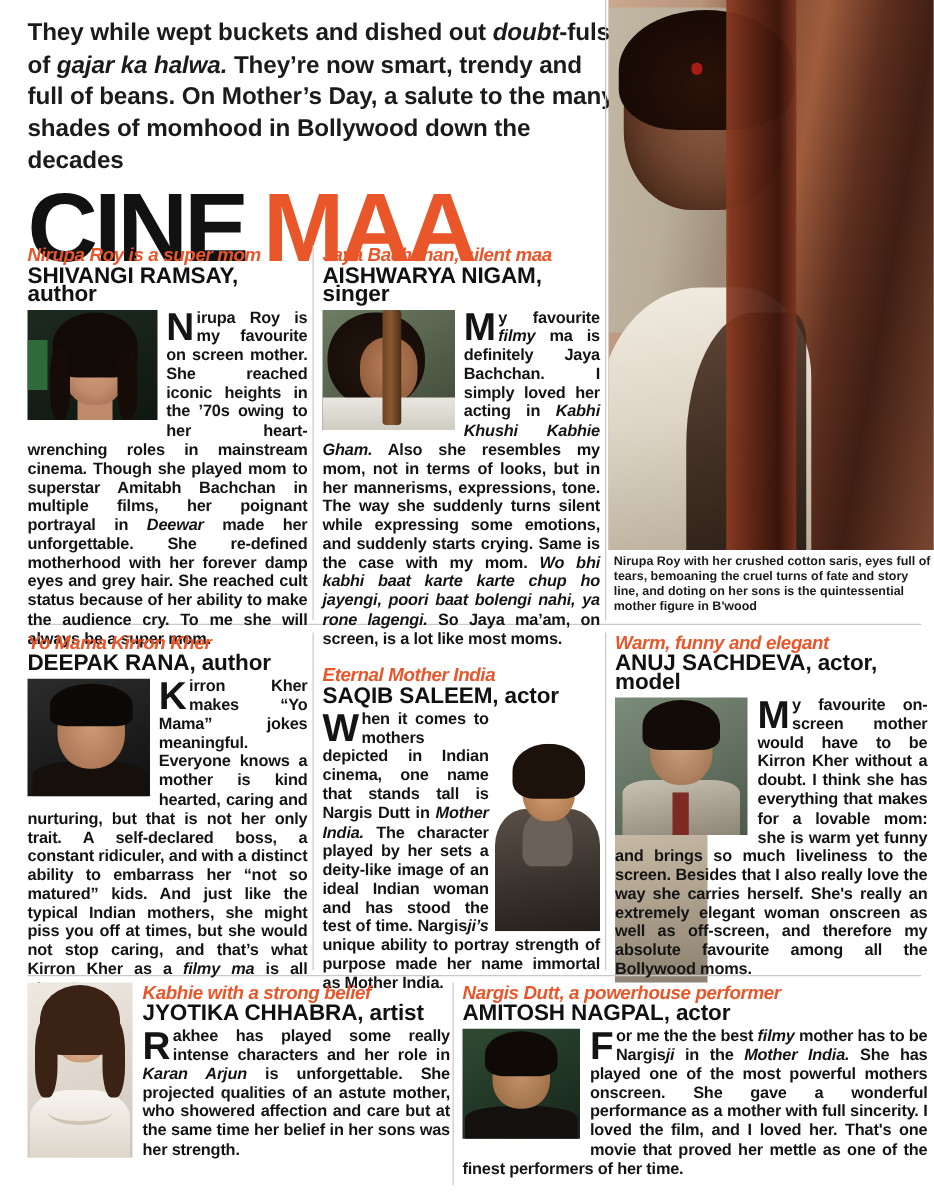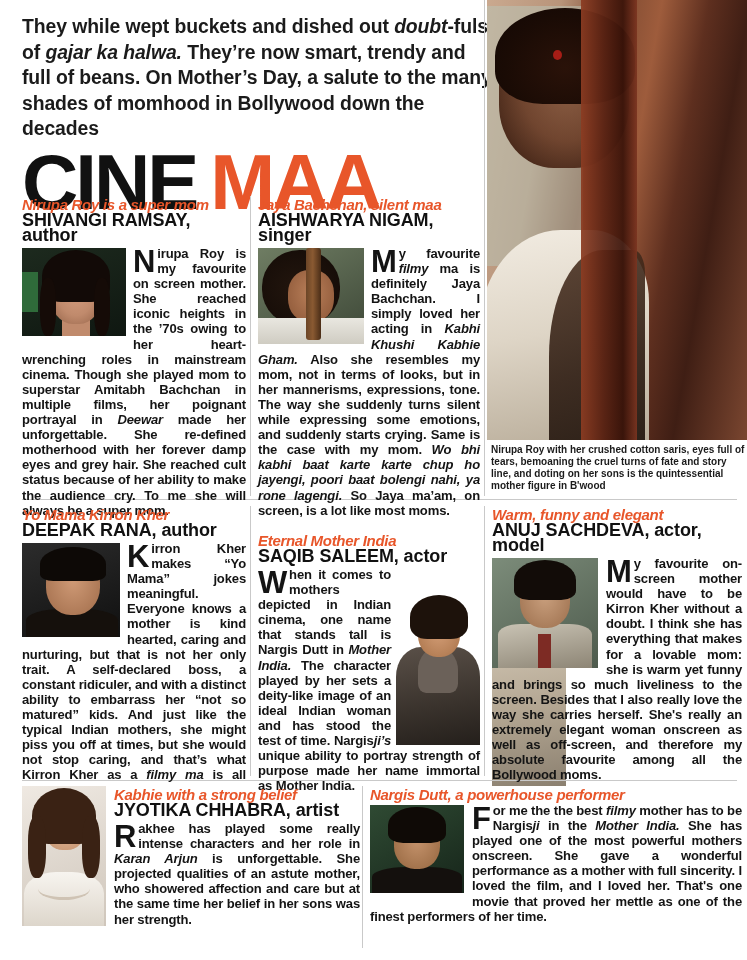--- a/index.html
+++ b/index.html
@@ -449,20 +449,21 @@
     </div>
     <div class="txtwrap">
       <div class="hl">Kabhie with a strong belief</div>
       <div class="byline">JYOTIKA CHHABRA, artist</div>
       <div class="body-txt dropcap"><span>Rakhee has played some really intense characters and her role in </span><em>Karan Arjun</em><span> is unforgettable. She projected qualities of an astute mother, who showered affection and care but at the same time her belief in her sons was her strength.</span></div>
     </div>
   </div>
 
   <div class="r3c2">
     <div class="hl">Nargis Dutt, a powerhouse performer</div>
+    <div class="byline">AMITOSH NAGPAL, actor</div>
     <div class="ph photo-amitosh">
       <div class="pm-body"></div>
       <div class="pm-face"></div>
       <div class="pm-hair"></div>
     </div>
     <div class="body-txt dropcap"><span>For me the the best </span><em>filmy</em><span> mother has to be Nargis</span><em>ji</em><span> in the </span><em>Mother India.</em><span> She has played one of the most powerful mothers onscreen. She gave a wonderful performance as a mother with full sincerity. I loved the film, and I loved her. That's one movie that proved her mettle as one of the finest performers of her time.</span></div>
   </div>
 
 </div>
 

